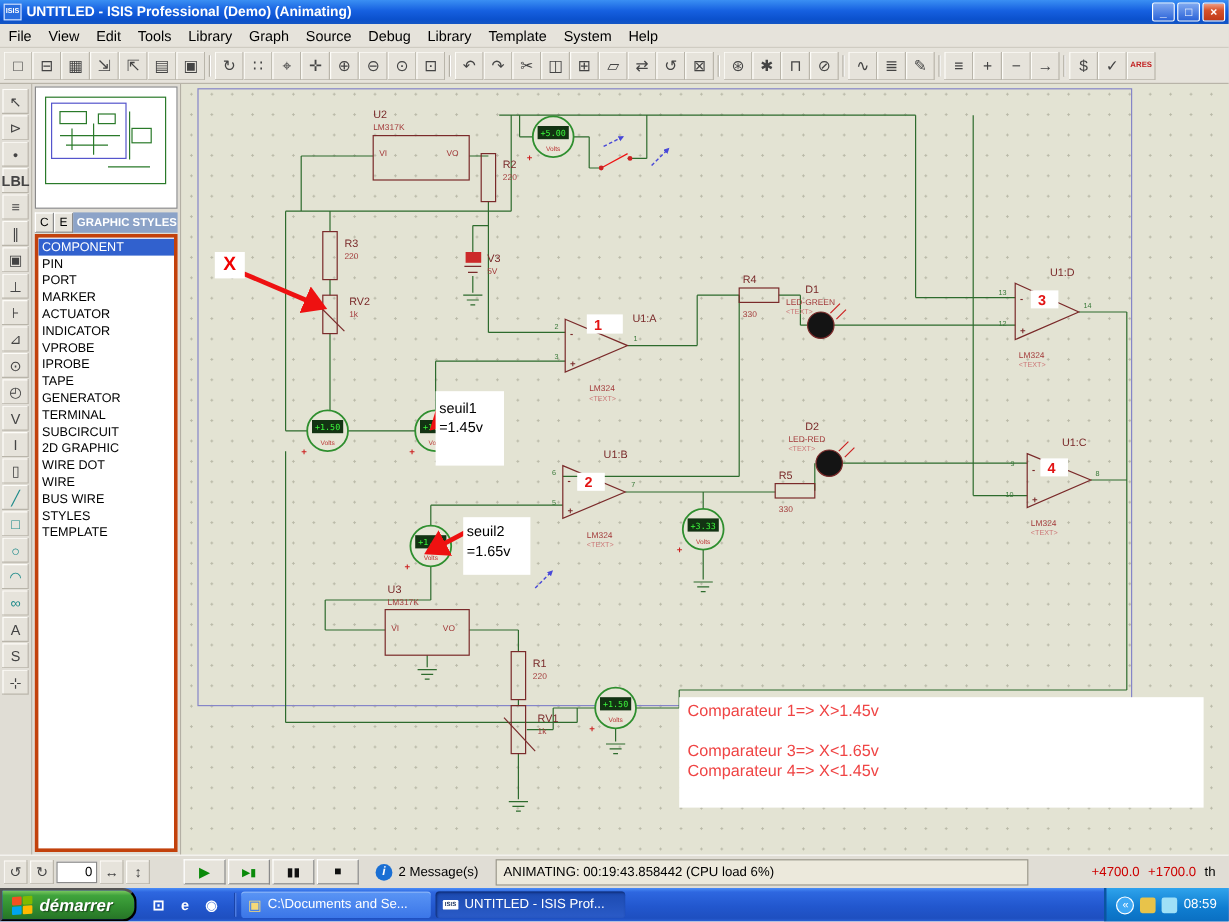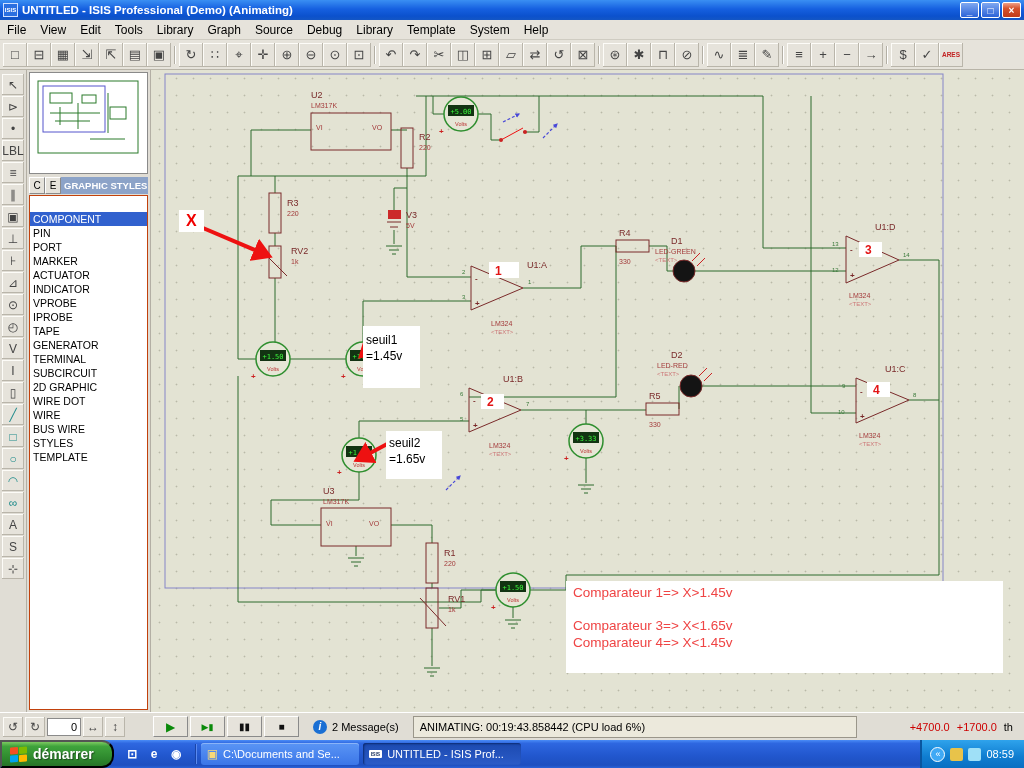--- a/index.html
+++ b/index.html
@@ -15,33 +15,33 @@
 
   
   .menubar{height:20px;background:#E6E3DB;display:flex;align-items:flex-end;font-size:12px;color:#000;border-bottom:1px solid #cfccc2}
   .menu-item{padding:2px 7px}
   .toolbar{height:30px;background:#E6E3DB;border-bottom:1px solid #B8B4A8;display:flex;align-items:center;padding:0 3px}
   .tbtn{width:24px;height:24px;font-size:13px;color:#444;background:#E6E3DB;display:flex;align-items:center;justify-content:center;box-shadow:inset -1px -1px 0 #b9b5aa,inset 1px 1px 0 #fdfcf8;border:0}
   .tbtn.tsep{width:8px;box-shadow:none;background:transparent;position:relative}
   .tbtn.tsep::after{content:"";position:absolute;left:3px;top:3px;bottom:3px;width:1px;background:#b3afa4;border-right:1px solid #fff}
   .tbtn.red{color:#c22222;font-size:6.5px;font-weight:bold;letter-spacing:0}
   .tbtn.teal{color:#1d8a8a}
-  .tbtn.tiny{font-size:7px;font-weight:normal}
+  .tbtn.tiny{font-size:7px;font-weight:bold}
 
   
   .main{display:flex;height:642px}
   .ltb{width:27px;background:#E0DDD5;border-right:1px solid #b3afa4;display:flex;flex-direction:column;align-items:center;padding-top:4px;gap:1px}
   .ltb .tbtn{width:22px;height:21px;font-size:12px}
 
   .sidebar{width:124px;display:flex;flex-direction:column;background:#E0DDD5;border-right:1px solid #b3afa4}
   .preview{height:102px;margin:2px;background:#fff;border:1px solid #8a8a8a;position:relative}
   .sel-head{display:flex;align-items:stretch;height:17px;margin:1px 2px}
   .ce-btn{width:16px;background:#E6E3DB;border:1px solid;border-color:#fff #8a8a8a #8a8a8a #fff;font-size:10px;text-align:center;line-height:14px}
   .sel-title{flex:1;background:#8CA3C8;color:#fff;font-size:9.5px;font-weight:bold;line-height:17px;padding-left:3px;white-space:nowrap;overflow:hidden}
-  .selector-list{flex:1;margin:0 2px 2px;background:#fff;border:1px solid #c2410c;font-size:10.5px;overflow:hidden;padding-top:16px}
+  .selector-list{flex:1;margin:0 2px 2px;background:#fff;border:3px solid #c2410c;font-size:10.5px;overflow:hidden;padding-top:1px}
   .sel-item{height:14px;line-height:14px;padding-left:3px;color:#000;white-space:nowrap}
   .sel-item.selected{background:#3161CE;color:#fff}
 
   
   .schematic{flex:1;position:relative;background:#E3E3D3;background-image:radial-gradient(#b9b9a7 0.8px,transparent 1.1px);background-size:17px 17px;overflow:hidden}
   svg.circuit{position:absolute;inset:0}
   .sheet{stroke:#8585c8;fill:none}
   .wire{stroke:#2d6b2d;stroke-width:1;fill:none}
   .body{stroke:#7a2a2a;stroke-width:1;fill:none}
   .gndp{stroke:#2d6b2d;fill:none}
@@ -81,21 +81,21 @@
   .simbtn.step{color:#0a8a0a;font-size:9px}
   .msgpanel{display:flex;align-items:center;gap:5px;padding:0 10px;font-size:11px;color:#000}
   .info-ic{width:14px;height:14px;border-radius:50%;background:#1a6fd4;color:#fff;font-size:10px;font-weight:bold;font-style:italic;text-align:center;line-height:14px}
   .statuspanel{flex:1;height:22px;border:1px solid #9a968a;background:#ECE9DC;font-size:11px;line-height:20px;padding-left:6px;color:#000}
   .coordpanel{width:160px;height:22px;display:flex;gap:7px;align-items:center;justify-content:flex-end;padding:0 8px;font-size:11px}
   .coord{color:#cc0000;font-weight:normal}
   .units{color:#000}
 
   
   .taskbar{height:28px;background:linear-gradient(180deg,#4A8CF7 0%,#2E67E0 12%,#2257CE 55%,#1E4FC0 90%,#2C63D8 100%);display:flex;align-items:center;gap:4px}
-  .startbtn{height:28px;display:flex;align-items:center;gap:6px;padding:0 18px 0 8px;background:linear-gradient(180deg,#7CC961 0%,#3FA33C 18%,#2F8A2E 65%,#277427 100%);border-radius:0 12px 12px 0;color:#fff;font-weight:bold;font-size:14px;text-shadow:1px 1px 1px #1c4a1c}
+  .startbtn{height:28px;display:flex;align-items:center;gap:6px;padding:0 18px 0 8px;background:linear-gradient(180deg,#7CC961 0%,#3FA33C 18%,#2F8A2E 65%,#277427 100%);border-radius:0 12px 12px 0;color:#fff;font-weight:bold;font-style:italic;font-size:14px;text-shadow:1px 1px 1px #1c4a1c}
   .winflag{width:17px;height:15px;display:grid;grid-template:1fr 1fr/1fr 1fr;gap:1px;transform:skewY(-4deg)}
   .winflag span{border-radius:1px}
   .f1{background:#f25022}.f2{background:#7fba00}.f3{background:#00a4ef}.f4{background:#ffb900}
   .ql{display:flex;gap:3px;padding:0 5px;align-items:center}
   .qlbtn{width:19px;height:19px;font-size:12px;color:#fff;display:flex;align-items:center;justify-content:center;background:transparent;border:0;font-weight:bold}
   .qdiv{width:2px;height:20px;background:#1a44a8;border-right:1px solid #5a8af0}
   .tsk{width:158px;height:22px;display:flex;align-items:center;gap:5px;padding:0 6px;background:linear-gradient(180deg,#5A95F5,#3B76E8);border-radius:3px;color:#fff;font-size:11px;white-space:nowrap;overflow:hidden;box-shadow:inset 0 1px 0 #8ab4f8;border:0}
   .tsk.active{background:linear-gradient(180deg,#1C4AB0,#2A5BC8);box-shadow:inset 1px 1px 2px #0c2a70}
   .fold{color:#F7D978;font-size:12px}
   .isis-ic{background:#fff;color:#223a66;font-size:5px;font-weight:bold;padding:1px 2px;border-radius:1px}

